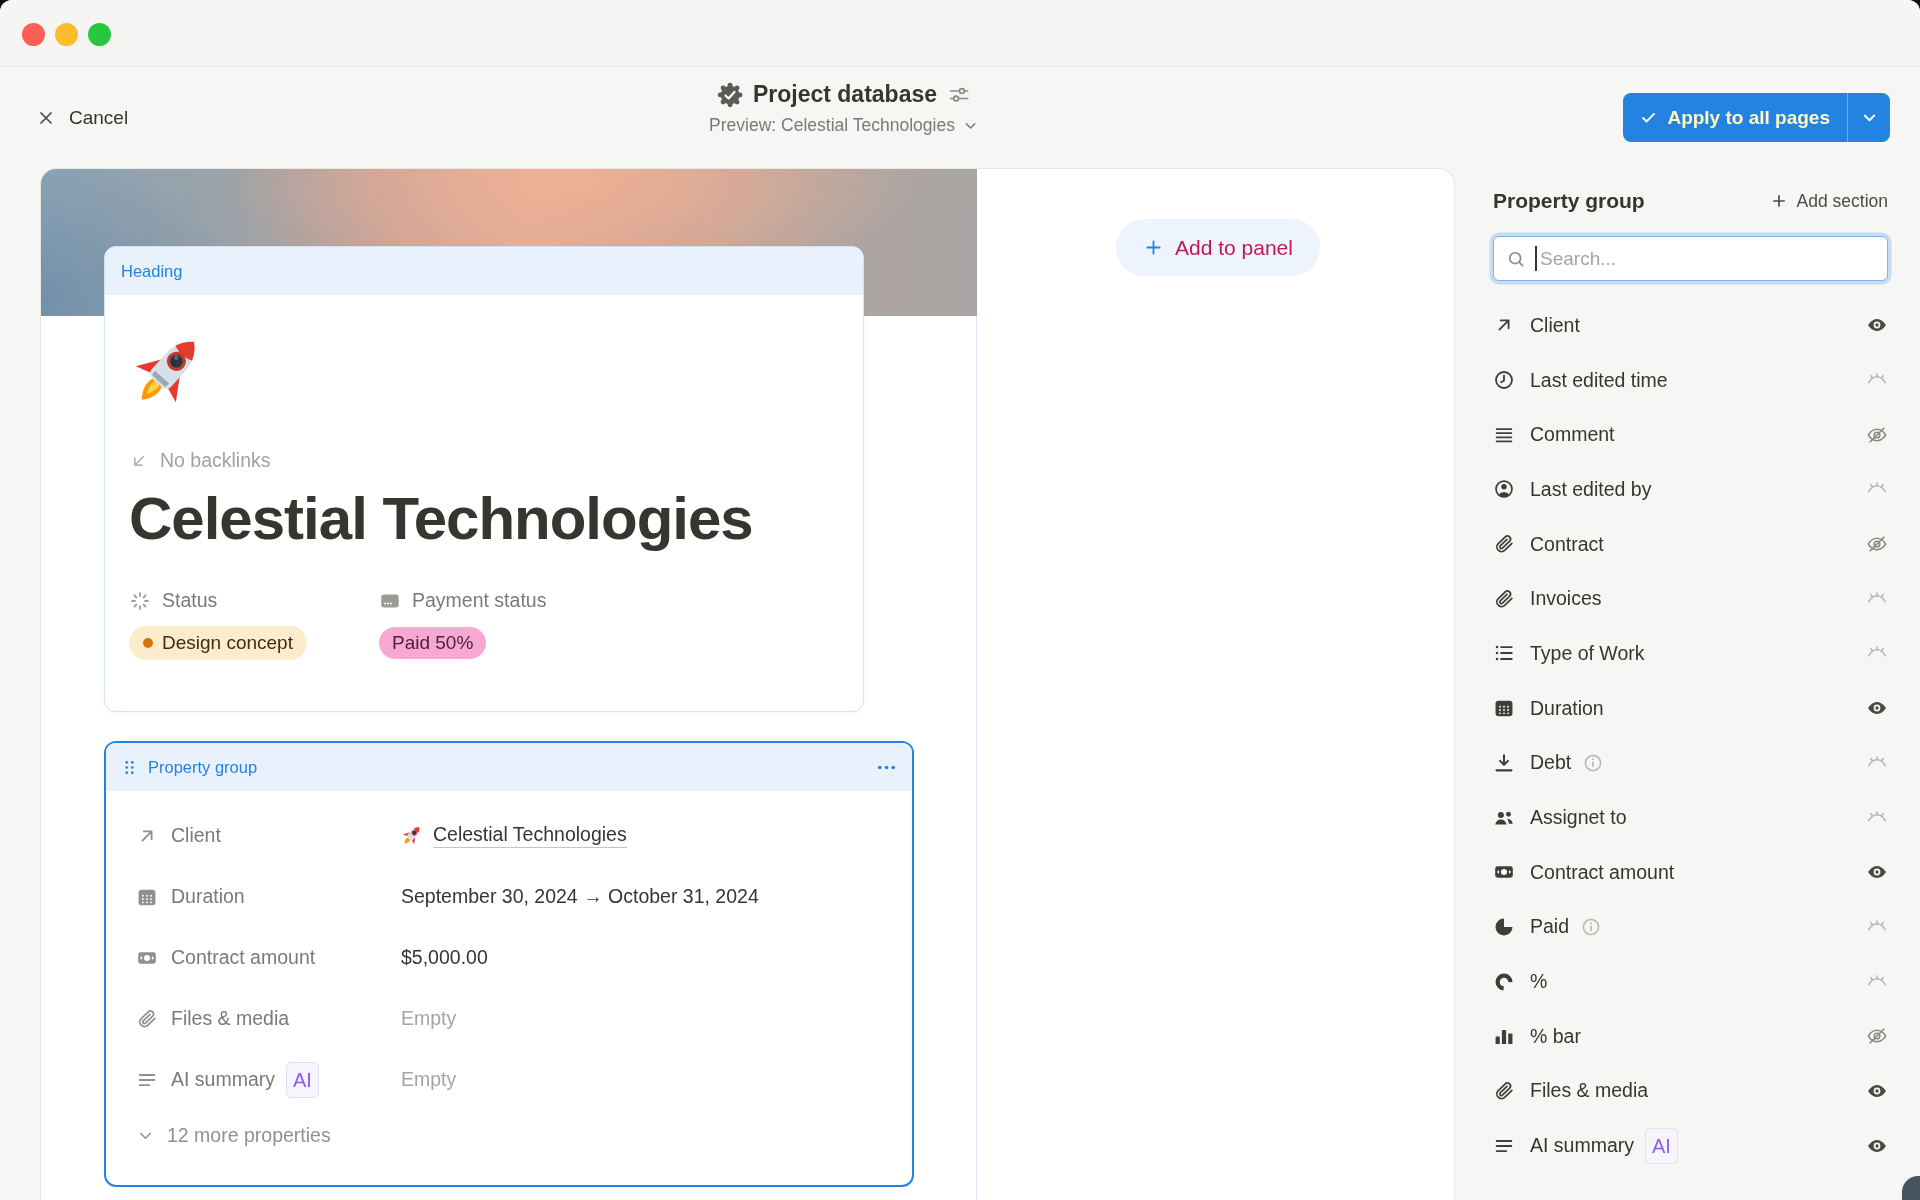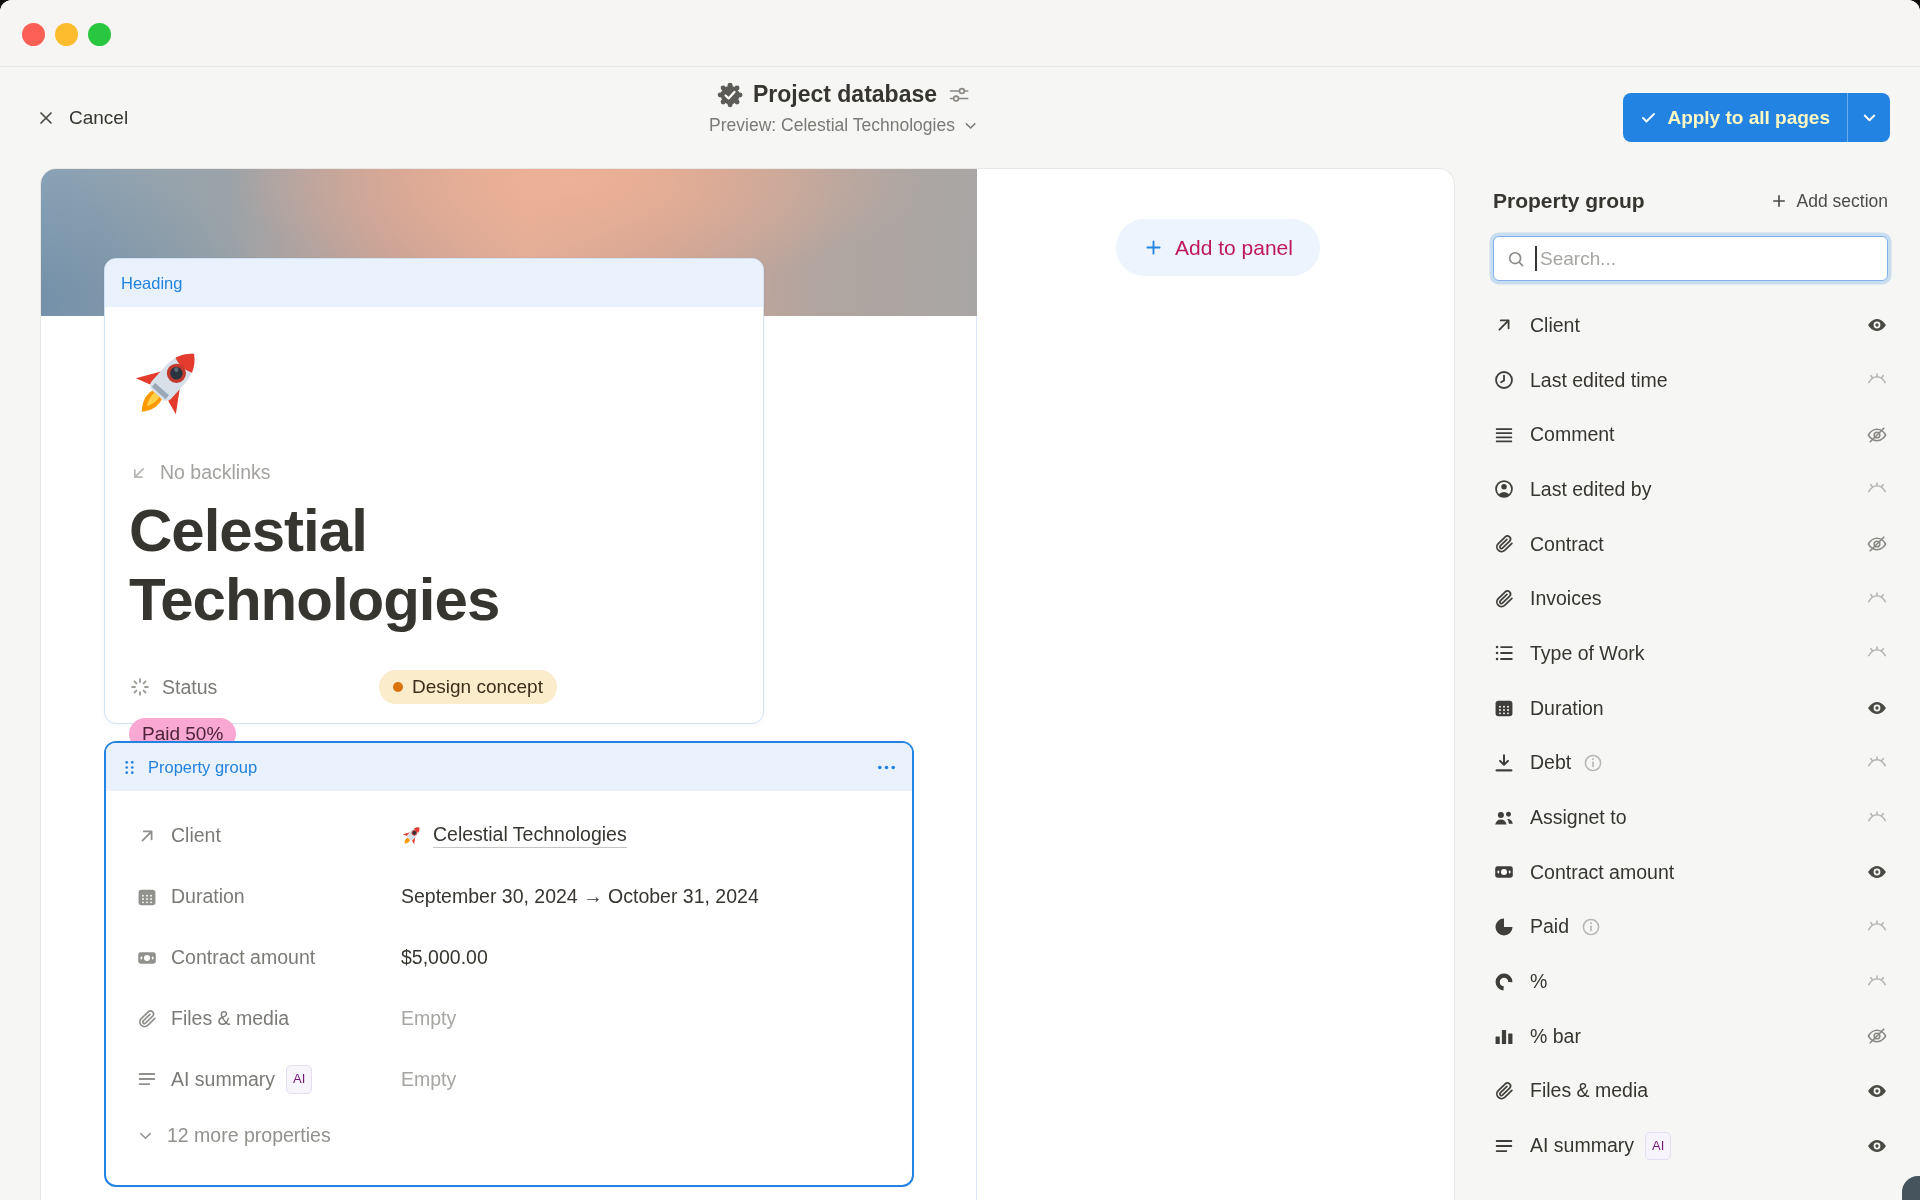--- a/index.html
+++ b/index.html
@@ -28,21 +28,21 @@
   .canvas{position:absolute;left:40px;top:168px;width:1415px;bottom:0;background:#fff;border:1px solid #e8e7e3;border-bottom:none;border-radius:16px 16px 0 0}
   .cover{position:absolute;left:0;top:0;width:936px;height:147px;border-radius:15px 0 0 0;
     background:
       radial-gradient(ellipse 60% 120% at 57% 8%, rgba(240,178,150,.85), rgba(240,178,150,0) 62%),
       radial-gradient(ellipse 35% 140% at 0% 90%, rgba(96,130,160,.55), rgba(96,130,160,0) 70%),
       linear-gradient(93deg,#8ba3b6 0%,#9ba3a8 20%,#c9a296 38%,#e0ac97 52%,#cfa494 66%,#b0a5a0 84%,#a8a6a5 100%)}
   .page-divider{position:absolute;left:935px;top:147px;bottom:0;width:1px;background:#d9e7f8}
 
   .card{position:absolute;background:#fff;border-radius:12px}
   .strip{height:48px;background:#e9f1fc;border-radius:10px 10px 0 0;display:flex;align-items:center;padding:0 16px;color:#2383e2;font-size:16.5px;font-weight:500;gap:9px}
-  .heading-card{left:63px;top:89px;width:660px;height:466px;border:1px solid #d2e2f7;box-shadow:0 1px 4px rgba(40,80,130,.05)}
+  .heading-card{left:63px;top:77px;width:760px;height:466px;border:1px solid #d2e2f7;box-shadow:0 1px 4px rgba(40,80,130,.05)}
   .h-body{padding:0 24px}
   .rocket-big{margin-top:34px;width:82px;height:84px}
   .backlinks{margin-top:32px;display:flex;align-items:center;gap:11px;color:#a3a29e;font-size:19.5px;cursor:pointer}
   .page-title{margin-top:12px;font-size:60px;font-weight:700;letter-spacing:-1px;color:#37352f}
   .prop-grid{margin-top:36px;display:grid;grid-template-columns:250px auto;row-gap:14px;align-items:center}
   .prop-label{display:flex;align-items:center;gap:11px;color:#7b7a76;font-size:19.5px}
   .badge{display:inline-flex;align-items:center;gap:9px;height:34px;padding:0 14px;border-radius:17px;font-size:19px;justify-self:start}
   .badge.yellow{background:#fbeccb;color:#402c1b}
   .badge.pink{background:#f9a8d4;color:#4c2337;padding:0 13px;height:32px}
   .dot{width:10px;height:10px;border-radius:50%;background:#d9730d}
@@ -51,21 +51,21 @@
   .pg-strip{border-radius:9px 9px 0 0;padding:0 14px}
   .pg-strip .grow{flex:1}
   .pg-rows{padding:14px 30px 0}
   .pg-row{height:61px;display:flex;align-items:center}
   .pg-label{width:265px;display:flex;align-items:center;color:#7b7a76;font-size:19.5px}
   .pg-label .ico{margin-right:13px;color:#90908c}
   .pg-value{display:flex;align-items:center;gap:9px;font-size:19.5px;color:#37352f}
   .pg-value.empty{color:#a6a5a1}
   .pg-value.link .val-text{border-bottom:1.5px solid #c6c5c2;font-weight:500;padding-bottom:1px}
   .more-props{margin:14px 30px 0;display:flex;align-items:center;gap:12px;color:#91918d;font-size:19.5px;cursor:pointer}
-  .ai-badge{margin-left:11px;font-size:13px;font-weight:500;color:#701a75;background:#f7f4fb;border:1px solid #e5ddf1;border-radius:5px;padding:6px 6px;line-height:1.1}
+  .ai-badge{margin-left:11px;font-size:20px;font-weight:500;color:#8b5cf6;background:#f7f4fb;border:1px solid #e5ddf1;border-radius:5px;padding:6px 6px;line-height:1.1}
 
   .add-panel{position:absolute;left:1075px;top:50px;height:57px;display:flex;align-items:center;gap:11px;padding:0 27px;border-radius:29px;background:#edf4fd;color:#be185d;font-size:21px;font-weight:500;cursor:pointer}
 
   
   .sidebar{position:absolute;left:1456px;right:0;top:168px;bottom:0;padding:0 32px 0 37px}
   .sb-head{margin-top:18px;height:30px;display:flex;align-items:center}
   .sb-title{font-size:21px;font-weight:700;color:#37352f}
   .add-section{margin-left:auto;display:flex;align-items:center;gap:9px;font-size:17.5px;font-weight:500;color:#4c4b47;cursor:pointer}
   .search{margin-top:20px;height:45px;background:#fff;border:1px solid #7fb0ea;border-radius:6px;box-shadow:0 0 0 3.5px rgba(35,131,226,.22);display:flex;align-items:center;padding:0 12px}
   .search .ico{color:#8b8a86}
@@ -198,20 +198,31 @@
         <div class="page-title">Celestial Technologies</div>
         <div class="prop-grid">
           <div class="prop-label">
             <span class="ico">
                 <svg width="22" height="22" viewBox="0 0 24 24" fill="none" stroke="#9b9a95" stroke-width="2" stroke-linecap="round">
                   <path d="M12 3.5v3M12 17.5v3M3.5 12h3M17.5 12h3M6 6l2.1 2.1M15.9 15.9 18 18M6 18l2.1-2.1M15.9 8.1 18 6"></path>
                 </svg>
               </span>
             <span>Status</span>
           </div>
+          <div class="prop-label">
+            <span class="ico">
+                <svg width="22" height="22" viewBox="0 0 24 24">
+                  <rect x="2.5" y="5" width="19" height="14" rx="3" fill="#9b9a95"></rect>
+                  <circle cx="6.8" cy="14.8" r="1.1" fill="#fff"></circle>
+                  <circle cx="10" cy="14.8" r="1.1" fill="#fff"></circle>
+                  <circle cx="13.2" cy="14.8" r="1.1" fill="#fff"></circle>
+                </svg>
+              </span>
+            <span>Payment status</span>
+          </div>
           <div><span class="badge yellow">
                 <span class="dot"></span>
                 <span>Design concept</span>
               </span></div>
           <div><span class="badge pink">
                 <span>Paid 50%</span>
               </span></div>
         </div>
       </div>
     </div>

